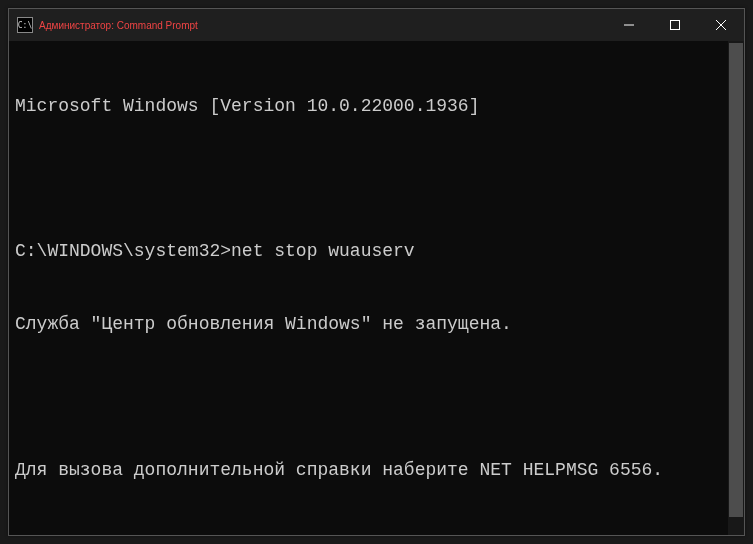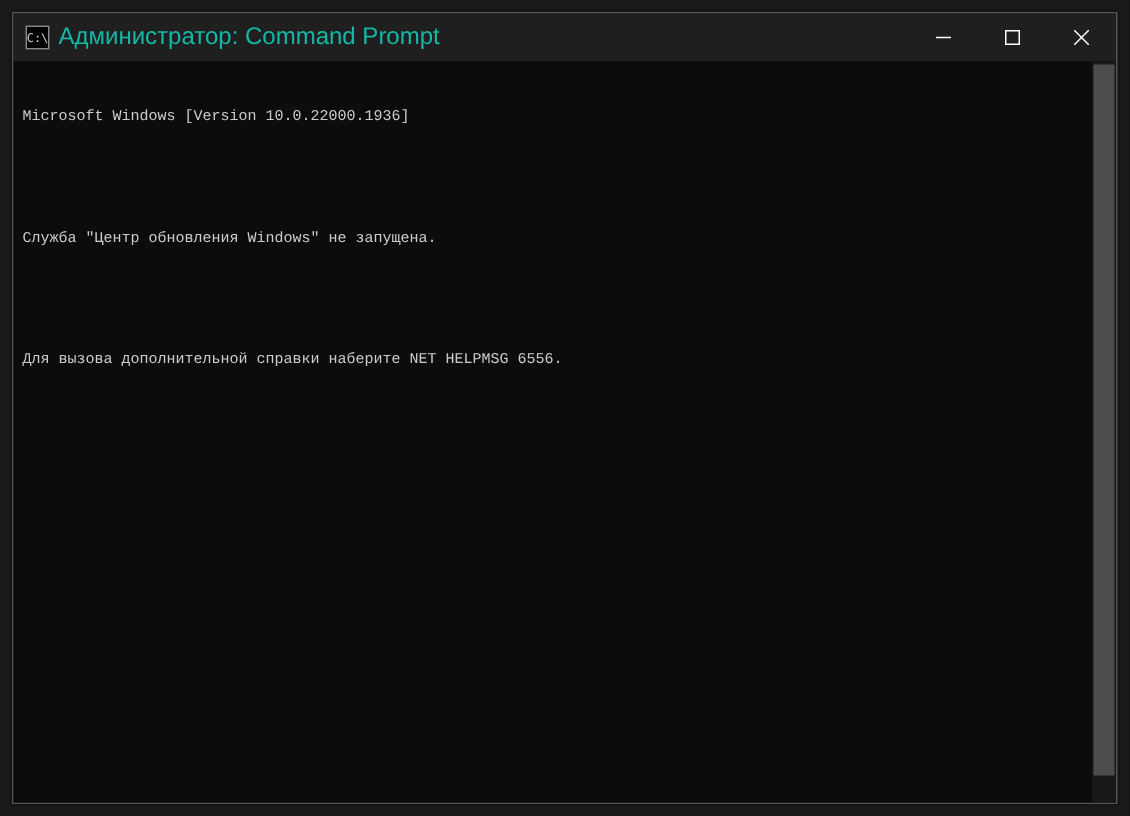--- a/index.html
+++ b/index.html
@@ -38,42 +38,42 @@
       align-items: center;
       justify-content: center;
       background: #000;
       border: 1px solid #888;
       font-size: 8px;
       font-family: Consolas, monospace;
       color: #ccc;
     }
     .titlebar-title {
       flex: 1;
-      font-size: 16px;
-      color: #14b8a6;
+      font-size: 10px;
+      color: #ef4444;
     }
     .win-controls {
       display: flex;
       height: 100%;
     }
     .win-btn {
       width: 46px;
       height: 100%;
       display: flex;
       align-items: center;
       justify-content: center;
       color: #fff;
       font-size: 10px;
     }
     .win-btn svg { stroke: #fff; fill: none; }
     .terminal {
       flex: 1;
       background: #0c0c0c;
       color: #cccccc;
-      font-size: 10px;
+      font-size: 18px;
       line-height: 1.35;
       padding: 4px 6px;
       white-space: pre;
       overflow: hidden;
       position: relative;
     }
     .line { display: block; }
     .blank { height: 1.35em; }
     .scrollbar {
       position: absolute;
@@ -115,20 +115,21 @@
             <line x1="0" y1="0" x2="10" y2="10" stroke-width="1"></line>
             <line x1="10" y1="0" x2="0" y2="10" stroke-width="1"></line>
           </svg>
       </div>
     </div>
   </div>
 
   <div class="terminal">
     <span class="line">Microsoft Windows [Version 10.0.22000.1936]</span>
     <div class="blank"></div>
+    <span class="line">C:\WINDOWS\system32&gt;net stop wuauserv</span>
     <span class="line">Служба "Центр обновления Windows" не запущена.</span>
     <div class="blank"></div>
     <span class="line">Для вызова дополнительной справки наберите NET HELPMSG 6556.</span>
     <div class="blank"></div>
     
     
     
     
     
     

